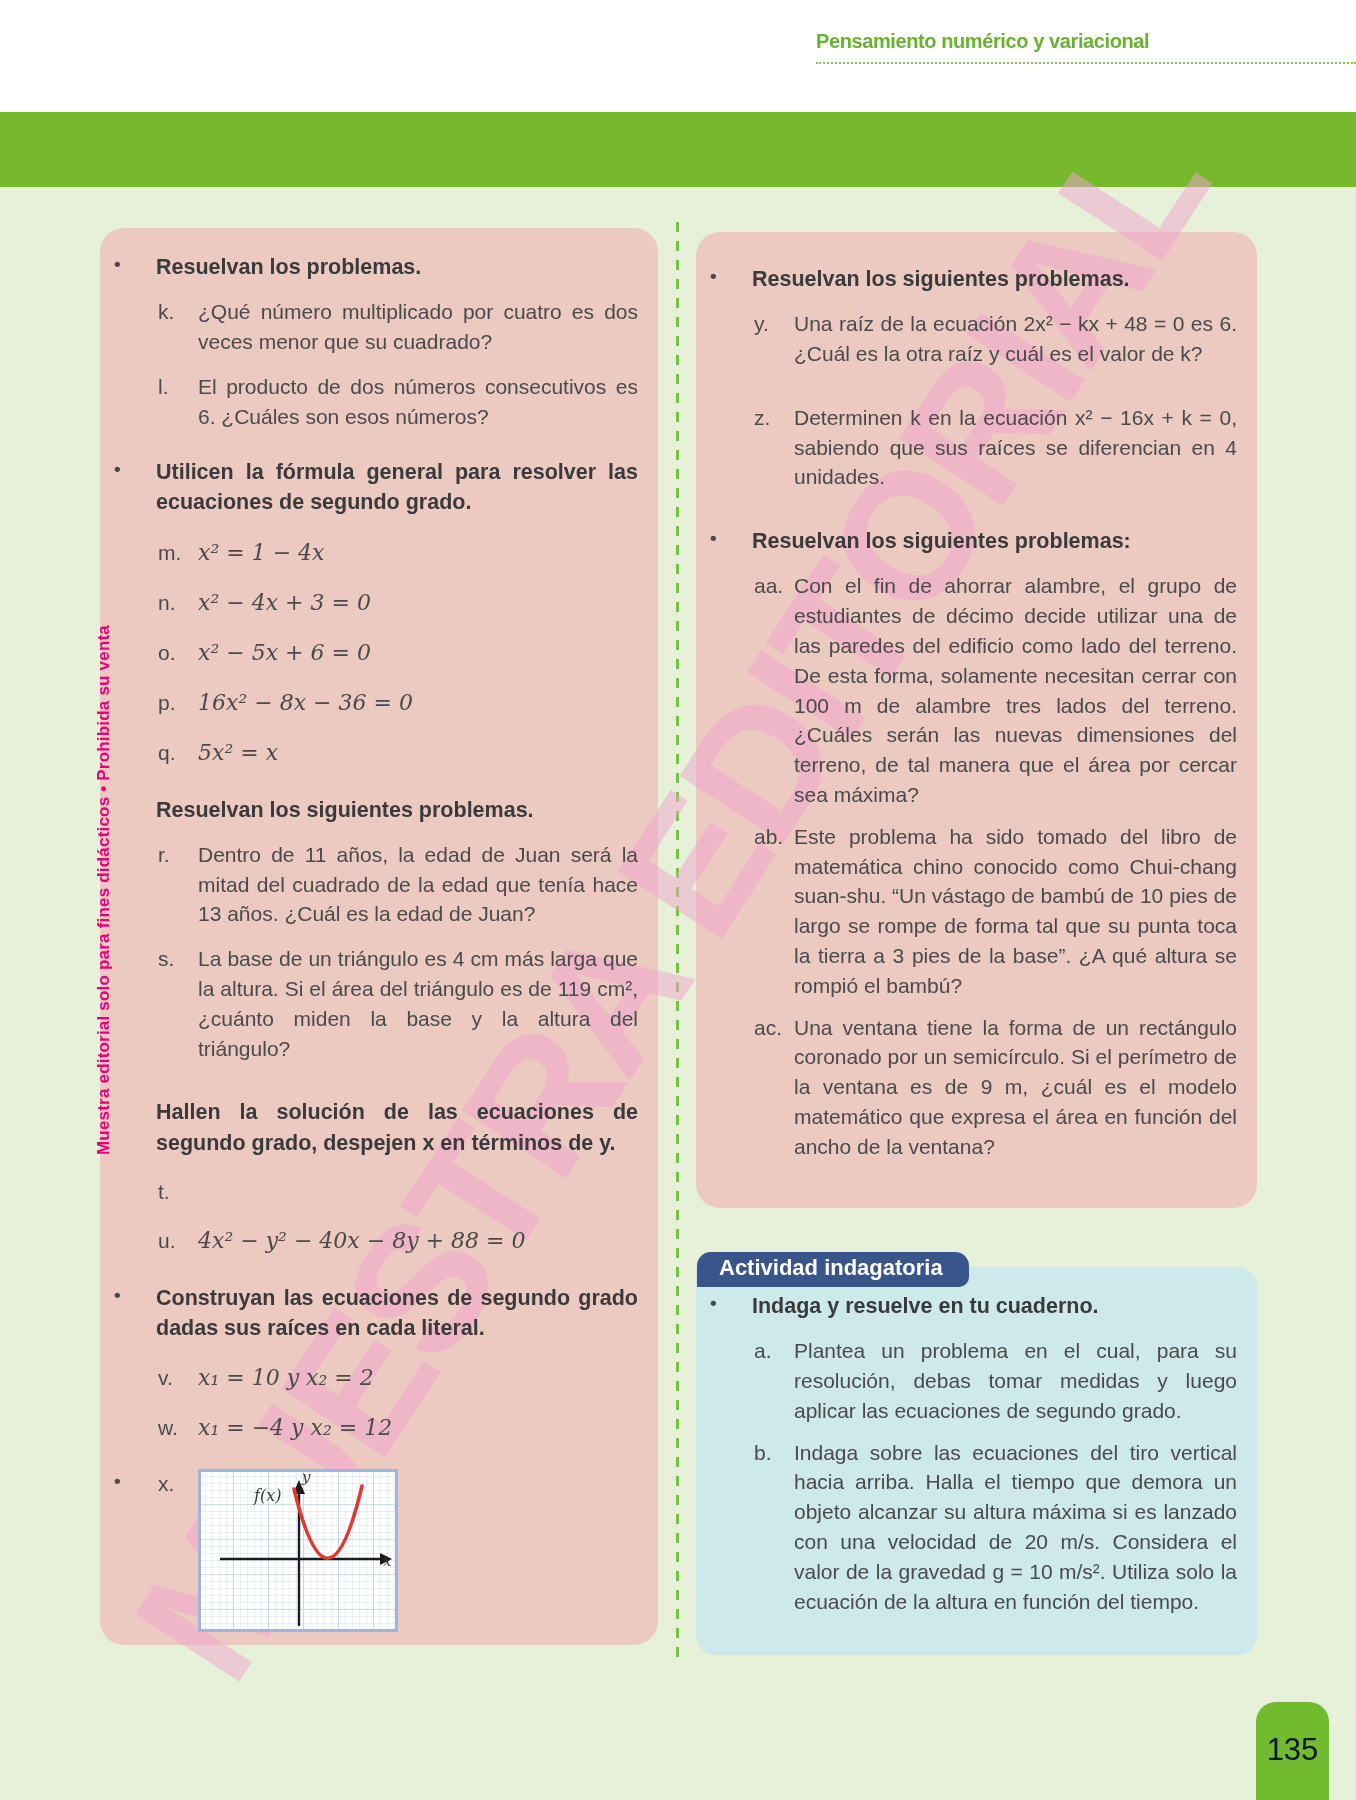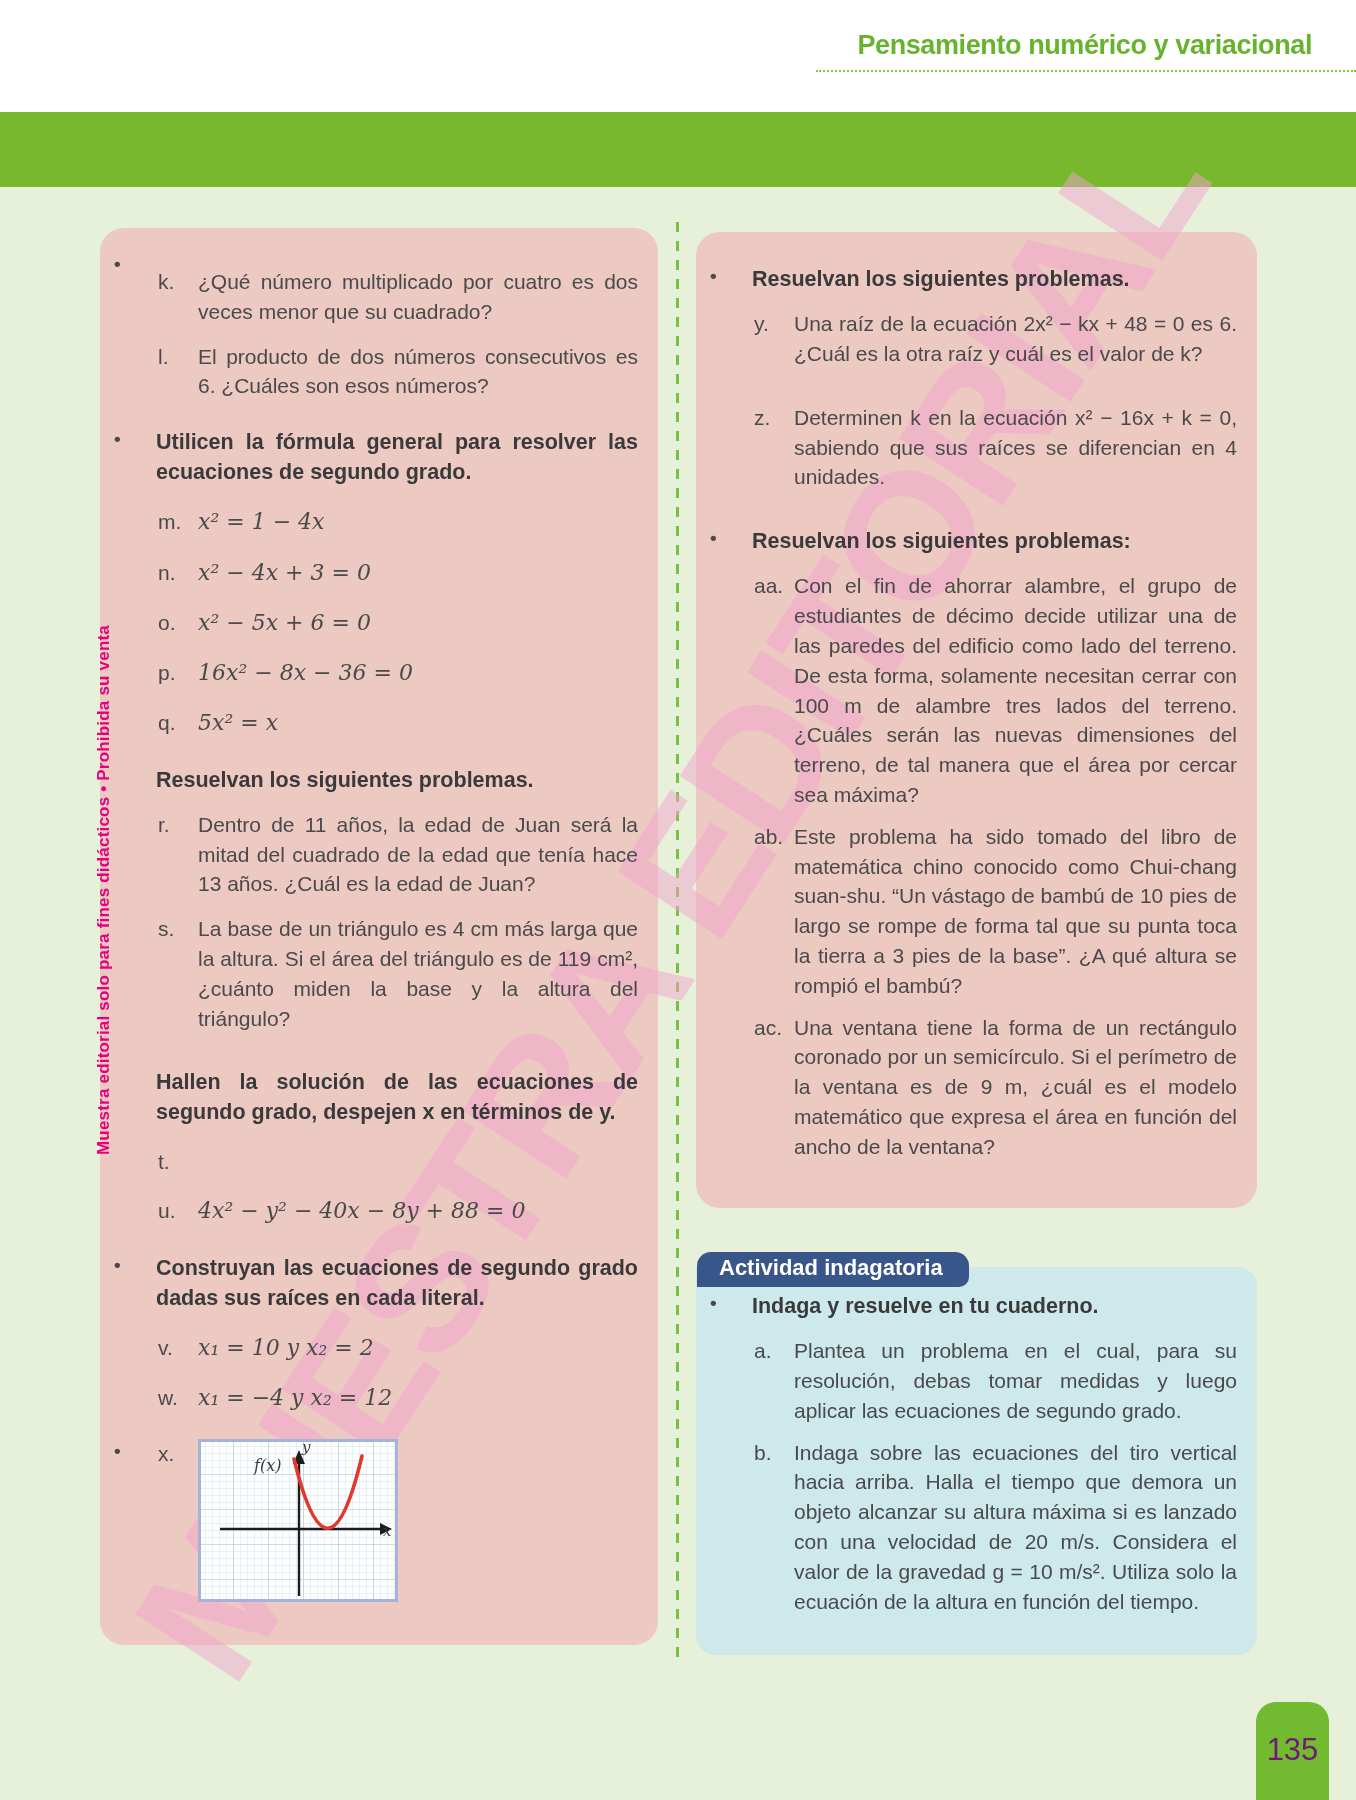--- a/index.html
+++ b/index.html
@@ -4,42 +4,42 @@
 <style>
   html,body{margin:0;padding:0;background:#ffffff;}
   .page{position:relative;width:1356px;height:1800px;background:#ffffff;overflow:hidden;
         font-family:"Liberation Sans",sans-serif;color:#4a4a4c;}
   
   .band{position:absolute;left:0;top:112px;width:100%;height:75px;background:#77b82c;}
   .pagebg{position:absolute;left:0;top:187px;width:100%;height:1613px;background:#e7f0d9;}
   
   .titlewrap{position:absolute;left:816px;right:0;top:30px;z-index:2;
              border-bottom:2px dotted #8bc540;padding-bottom:9px;}
-  .title{display:block;text-align:right;padding-right:44px;font-weight:bold;
-         font-size:27px;letter-spacing:-0.4px;color:#67b32e;white-space:nowrap;}
+  .title{display:block;padding-right:44px;font-weight:bold;
+         font-size:20px;letter-spacing:-0.4px;color:#67b32e;white-space:nowrap;}
   
   .watermark{position:absolute;left:-430px;top:800px;width:2200px;text-align:center;
              transform:rotate(-57deg);font-weight:bold;font-size:180px;letter-spacing:-6px;
              color:rgba(242,163,208,0.5);z-index:1;pointer-events:none;white-space:nowrap;}
   
   .sidenote{position:absolute;left:94px;top:592px;height:595px;writing-mode:vertical-rl;
             transform:rotate(180deg);text-align:center;font-size:17px;font-weight:bold;
             color:#e5017e;z-index:2;letter-spacing:0.2px;}
   
   .panel{position:absolute;background:#ecc9c1;border-radius:24px;box-sizing:border-box;overflow:hidden;}
   .panel.leftp{left:100px;top:228px;width:558px;height:1417px;padding:24px 20px 0 0;}
   .panel.rightp{left:696px;top:232px;width:561px;height:976px;padding:32px 20px 0 0;}
   .panel.cyanp{left:696px;top:1267px;width:561px;height:388px;background:#cde9ec;
                border-radius:0 20px 20px 20px;padding:24px 20px 0 0;}
   .divider{position:absolute;left:676px;top:222px;width:3px;height:1440px;z-index:0;
            background:repeating-linear-gradient(to bottom,#7cbf45 0 10px,transparent 10px 19px);}
   .tab{position:absolute;left:697px;top:1252px;z-index:2;background:#38568a;color:#fff;
        font-weight:bold;font-size:22px;padding:3px 26px 6px 22px;border-radius:14px 14px 10px 0;}
   .pagenum{position:absolute;left:1256px;top:1702px;width:73px;height:98px;background:#72ba30;
-           border-radius:20px 20px 0 0;color:#701a75;font-size:31px;text-align:center;
+           border-radius:20px 20px 0 0;color:#0f172a;font-size:31px;text-align:center;
            padding-top:30px;box-sizing:border-box;z-index:2;}
   
   .row{position:relative;z-index:2;}
   .h-row{padding-left:56px;margin-top:26px;font-weight:bold;font-size:21.5px;color:#3a3a3c;}
   .panel .h-row:first-child{margin-top:0;}
   .h-text{display:block;text-align:justify;line-height:1.4;}
   .bullet{position:absolute;left:14px;top:1px;font-size:19px;color:#4a4a4c;}
   .it{display:flex;align-items:flex-start;padding-left:58px;margin-top:15px;}
   .it .lbl{flex:0 0 40px;font-size:21px;line-height:1.42;}
   .it .txt{flex:1;font-size:21px;line-height:1.42;text-align:justify;}
@@ -65,20 +65,21 @@
   <div class="watermark">MUESTRA EDITORIAL</div>
 
   <div class="sidenote">Muestra editorial solo para fines didácticos • Prohibida su venta</div>
 
   <div class="divider"></div>
 
   <div class="panel leftp">
 
     <div class="row h-row">
       <span class="bullet">•</span>
+      <span class="h-text">Resuelvan los problemas.</span>
     </div>
     <div class="row it">
       <span class="lbl">k.</span>
       <div class="txt">¿Qué número multiplicado por cuatro es dos veces menor que su cuadrado?</div>
     </div>
     <div class="row it">
       <span class="lbl">l.</span>
       <div class="txt">El producto de dos números consecutivos es 6. ¿Cuáles son esos números?</div>
     </div>
 

